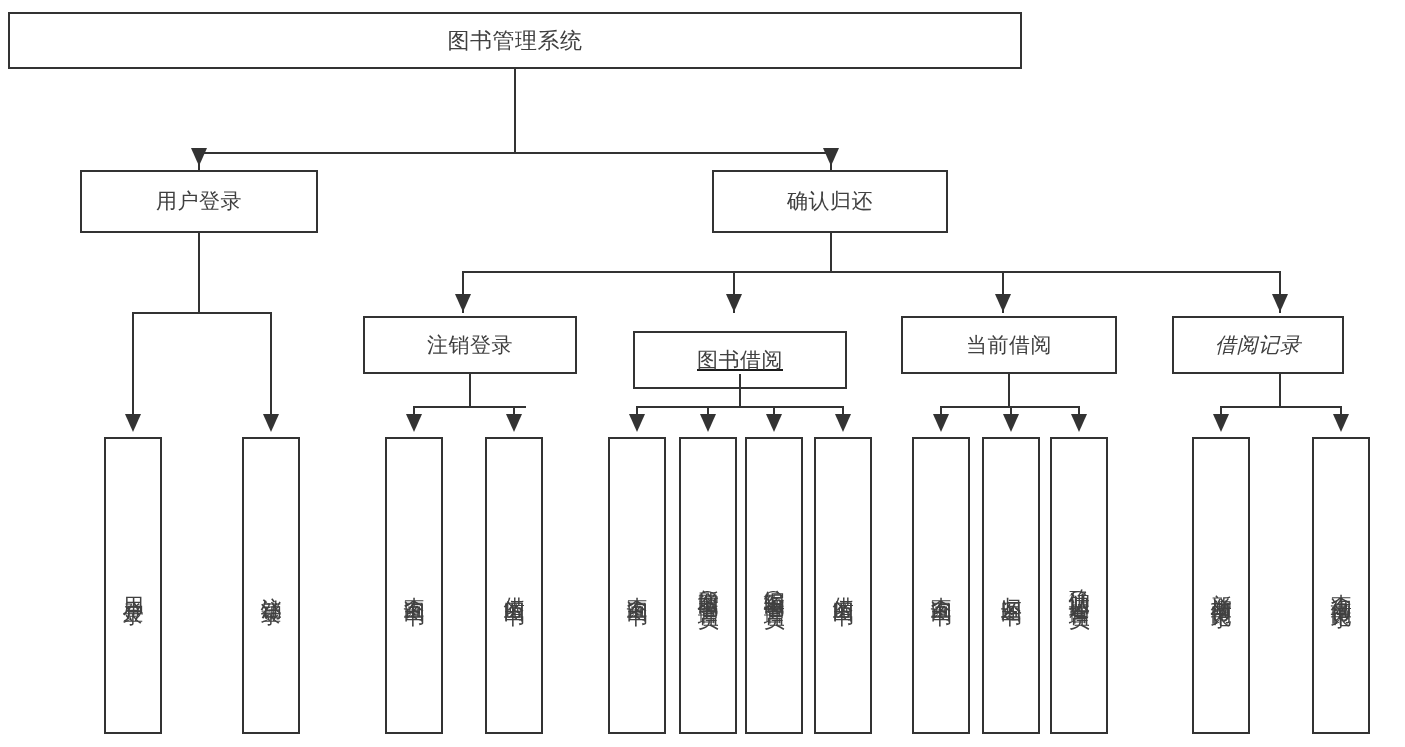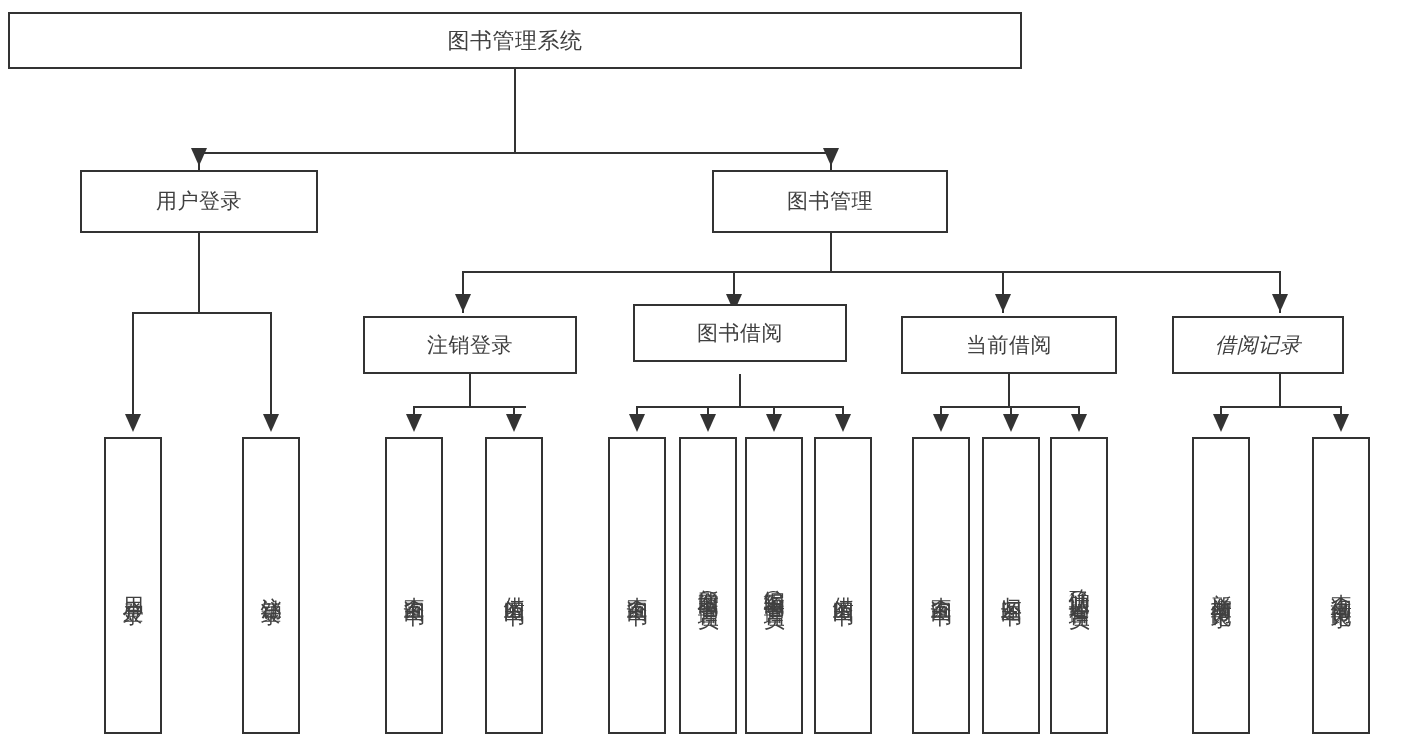--- a/index.html
+++ b/index.html
@@ -93,21 +93,21 @@
 
   <div class="conn v" style="left:198px; top:152px; height:18px;"></div>
   <div class="arrow" style="left:191px; top:148px;"></div>
   <div class="conn v" style="left:830px; top:152px; height:18px;"></div>
   <div class="arrow" style="left:823px; top:148px;"></div>
 
   <div class="node" style="left:80px; top:170px; width:238px; height:63px;">
     <span class="lbl">用户登录</span>
   </div>
   <div class="node" style="left:712px; top:170px; width:236px; height:63px;">
-    <span class="lbl">图书管理</span>
+    <span class="lbl">确认归还</span>
   </div>
 
   <div class="conn v" style="left:198px; top:233px; height:80px;"></div>
   <div class="conn h" style="left:133px; top:312px; width:138px;"></div>
   <div class="conn v" style="left:132px; top:312px; height:108px;"></div>
   <div class="arrow" style="left:125px; top:414px;"></div>
   <div class="conn v" style="left:270px; top:312px; height:108px;"></div>
   <div class="arrow" style="left:263px; top:414px;"></div>
 
   <div class="conn v" style="left:830px; top:233px; height:39px;"></div>
@@ -117,21 +117,21 @@
   <div class="conn v" style="left:733px; top:271px; height:42px;"></div>
   <div class="arrow" style="left:726px; top:294px;"></div>
   <div class="conn v" style="left:1002px; top:271px; height:42px;"></div>
   <div class="arrow" style="left:995px; top:294px;"></div>
   <div class="conn v" style="left:1279px; top:271px; height:42px;"></div>
   <div class="arrow" style="left:1272px; top:294px;"></div>
 
   <div class="node" style="left:363px; top:316px; width:214px; height:58px;">
     <span class="lbl">注销登录</span>
   </div>
-  <div class="node" style="left:633px; top:304px; width:214px; height:58px;">
+  <div class="node" style="left:633px; top:331px; width:214px; height:58px;text-decoration:underline;">
     <span class="lbl">图书借阅</span>
   </div>
   <div class="node" style="left:901px; top:316px; width:216px; height:58px;text-align:right;">
     <span class="lbl">当前借阅</span>
   </div>
   <div class="node" style="left:1172px; top:316px; width:172px; height:58px;font-style:italic;">
     <span class="lbl">借阅记录</span>
   </div>
 
   <div class="conn v" style="left:469px; top:374px; height:33px;"></div>

